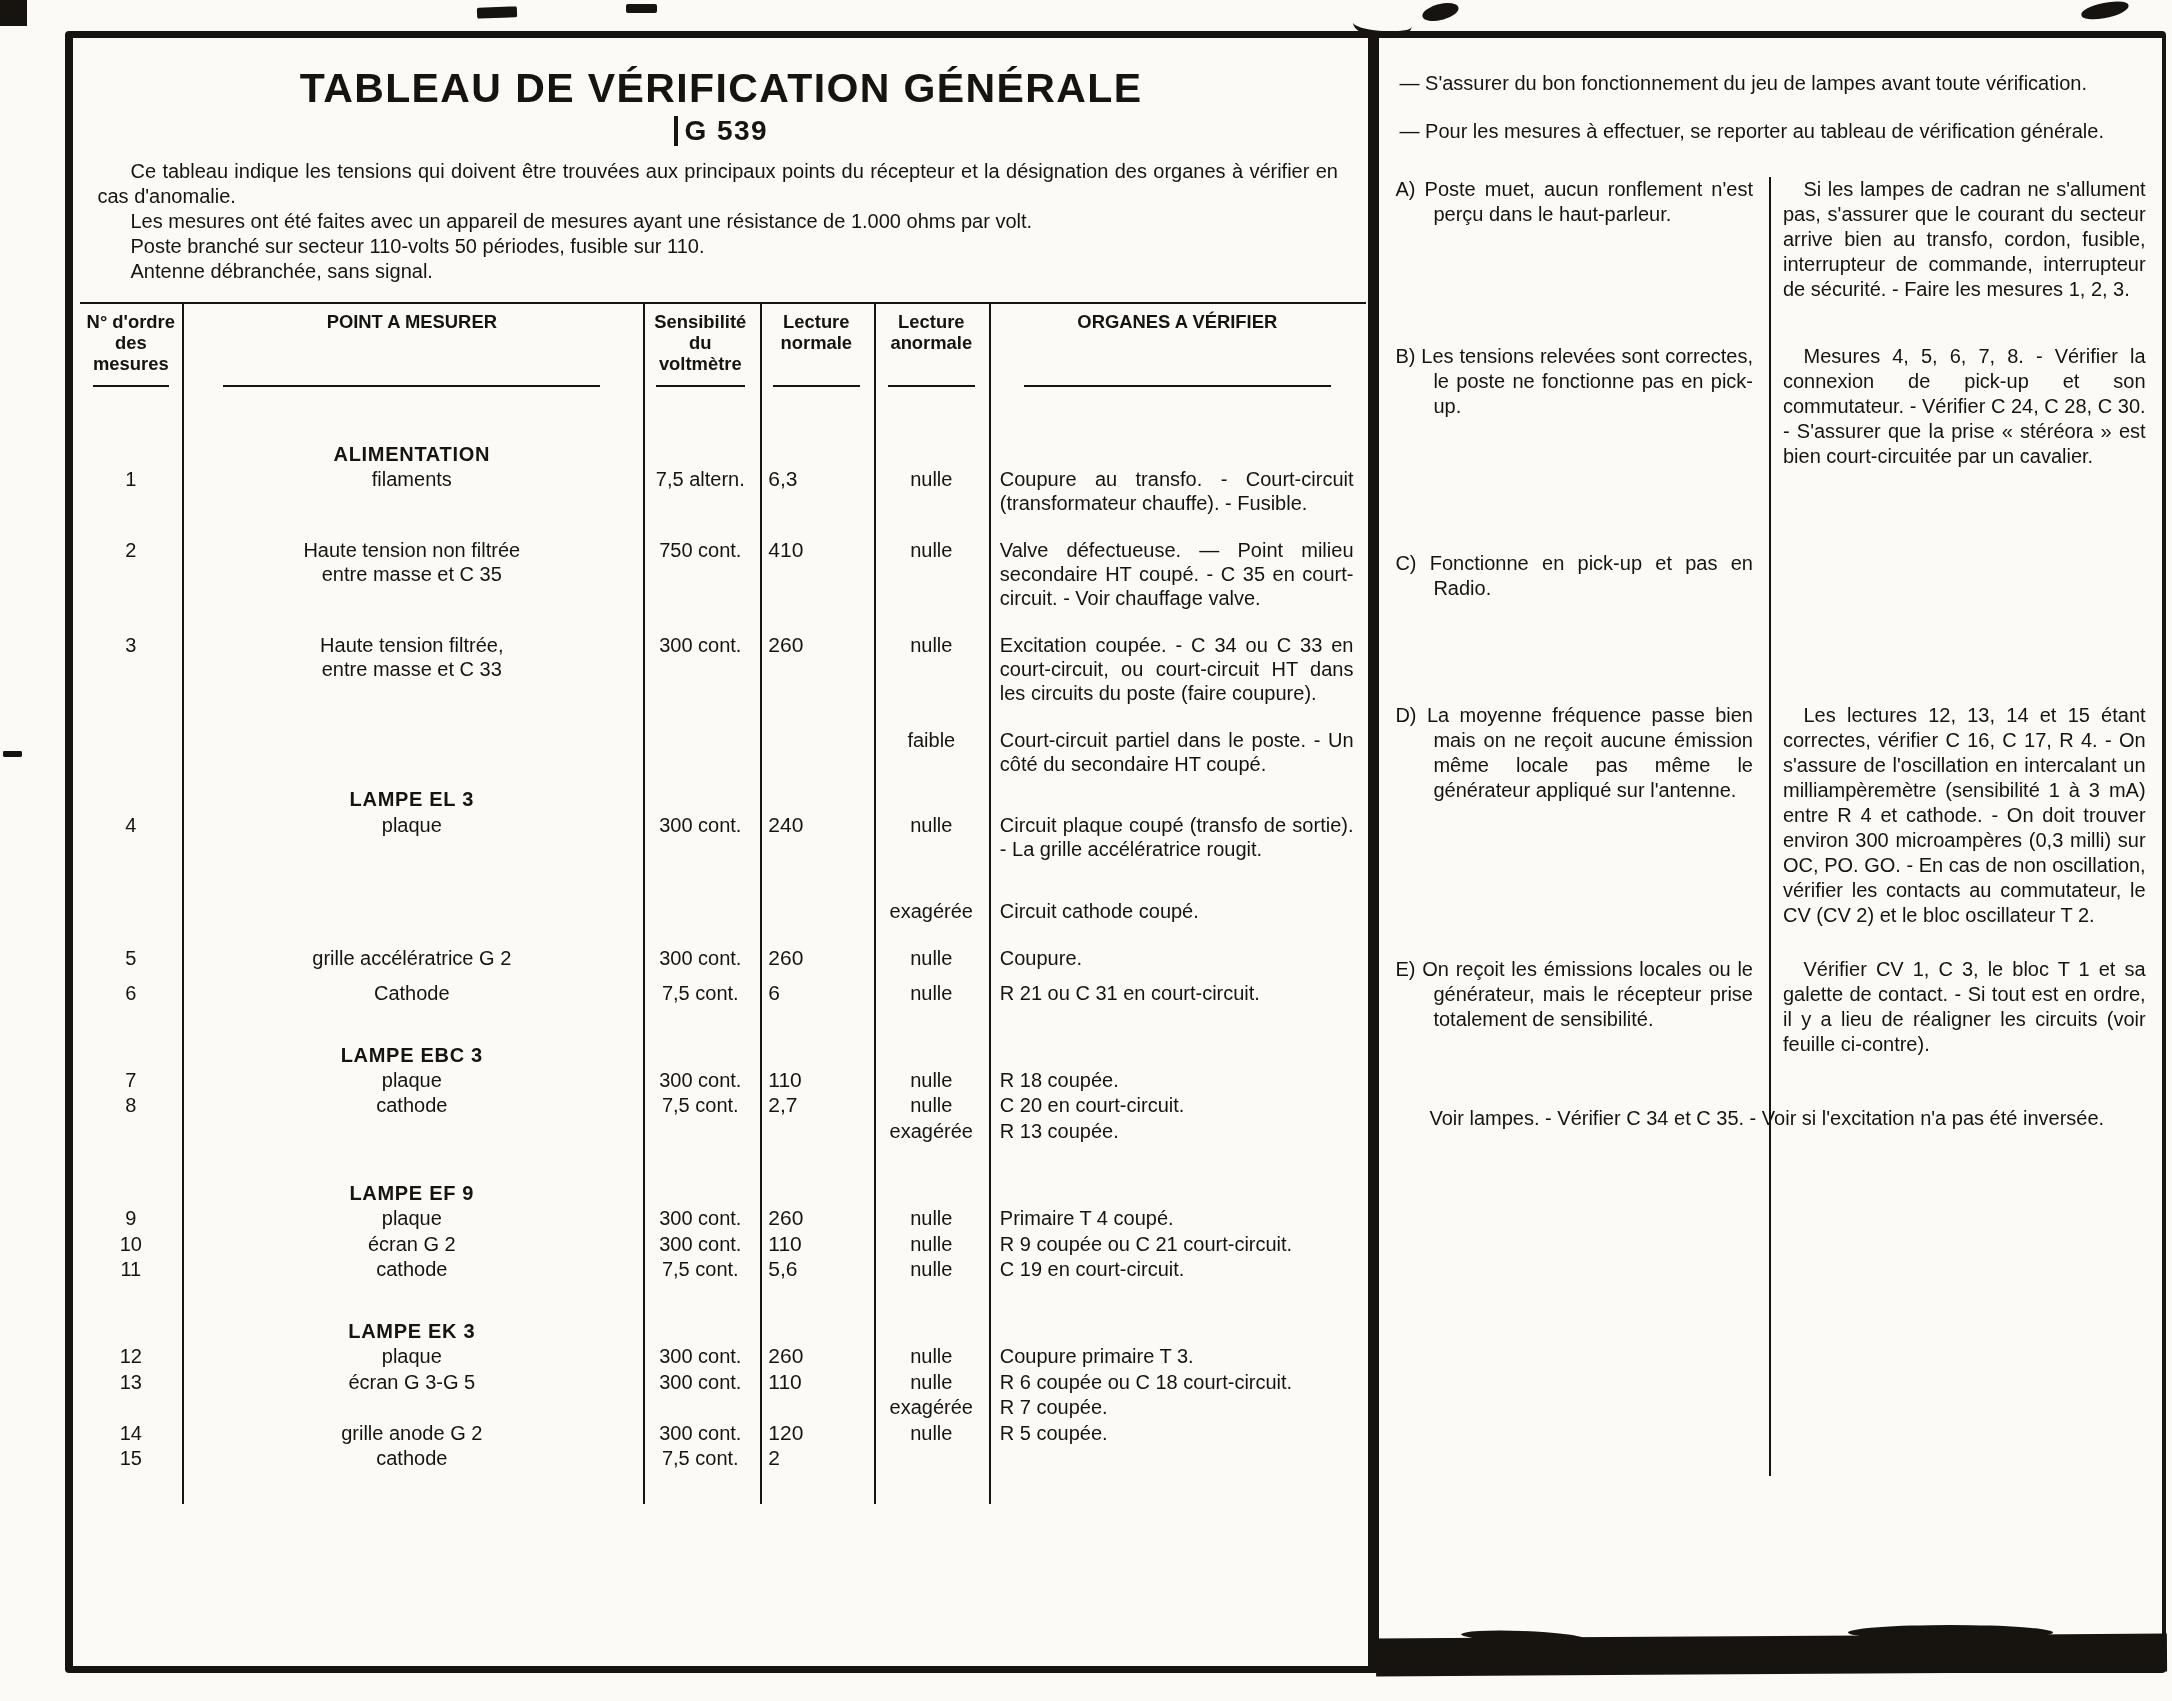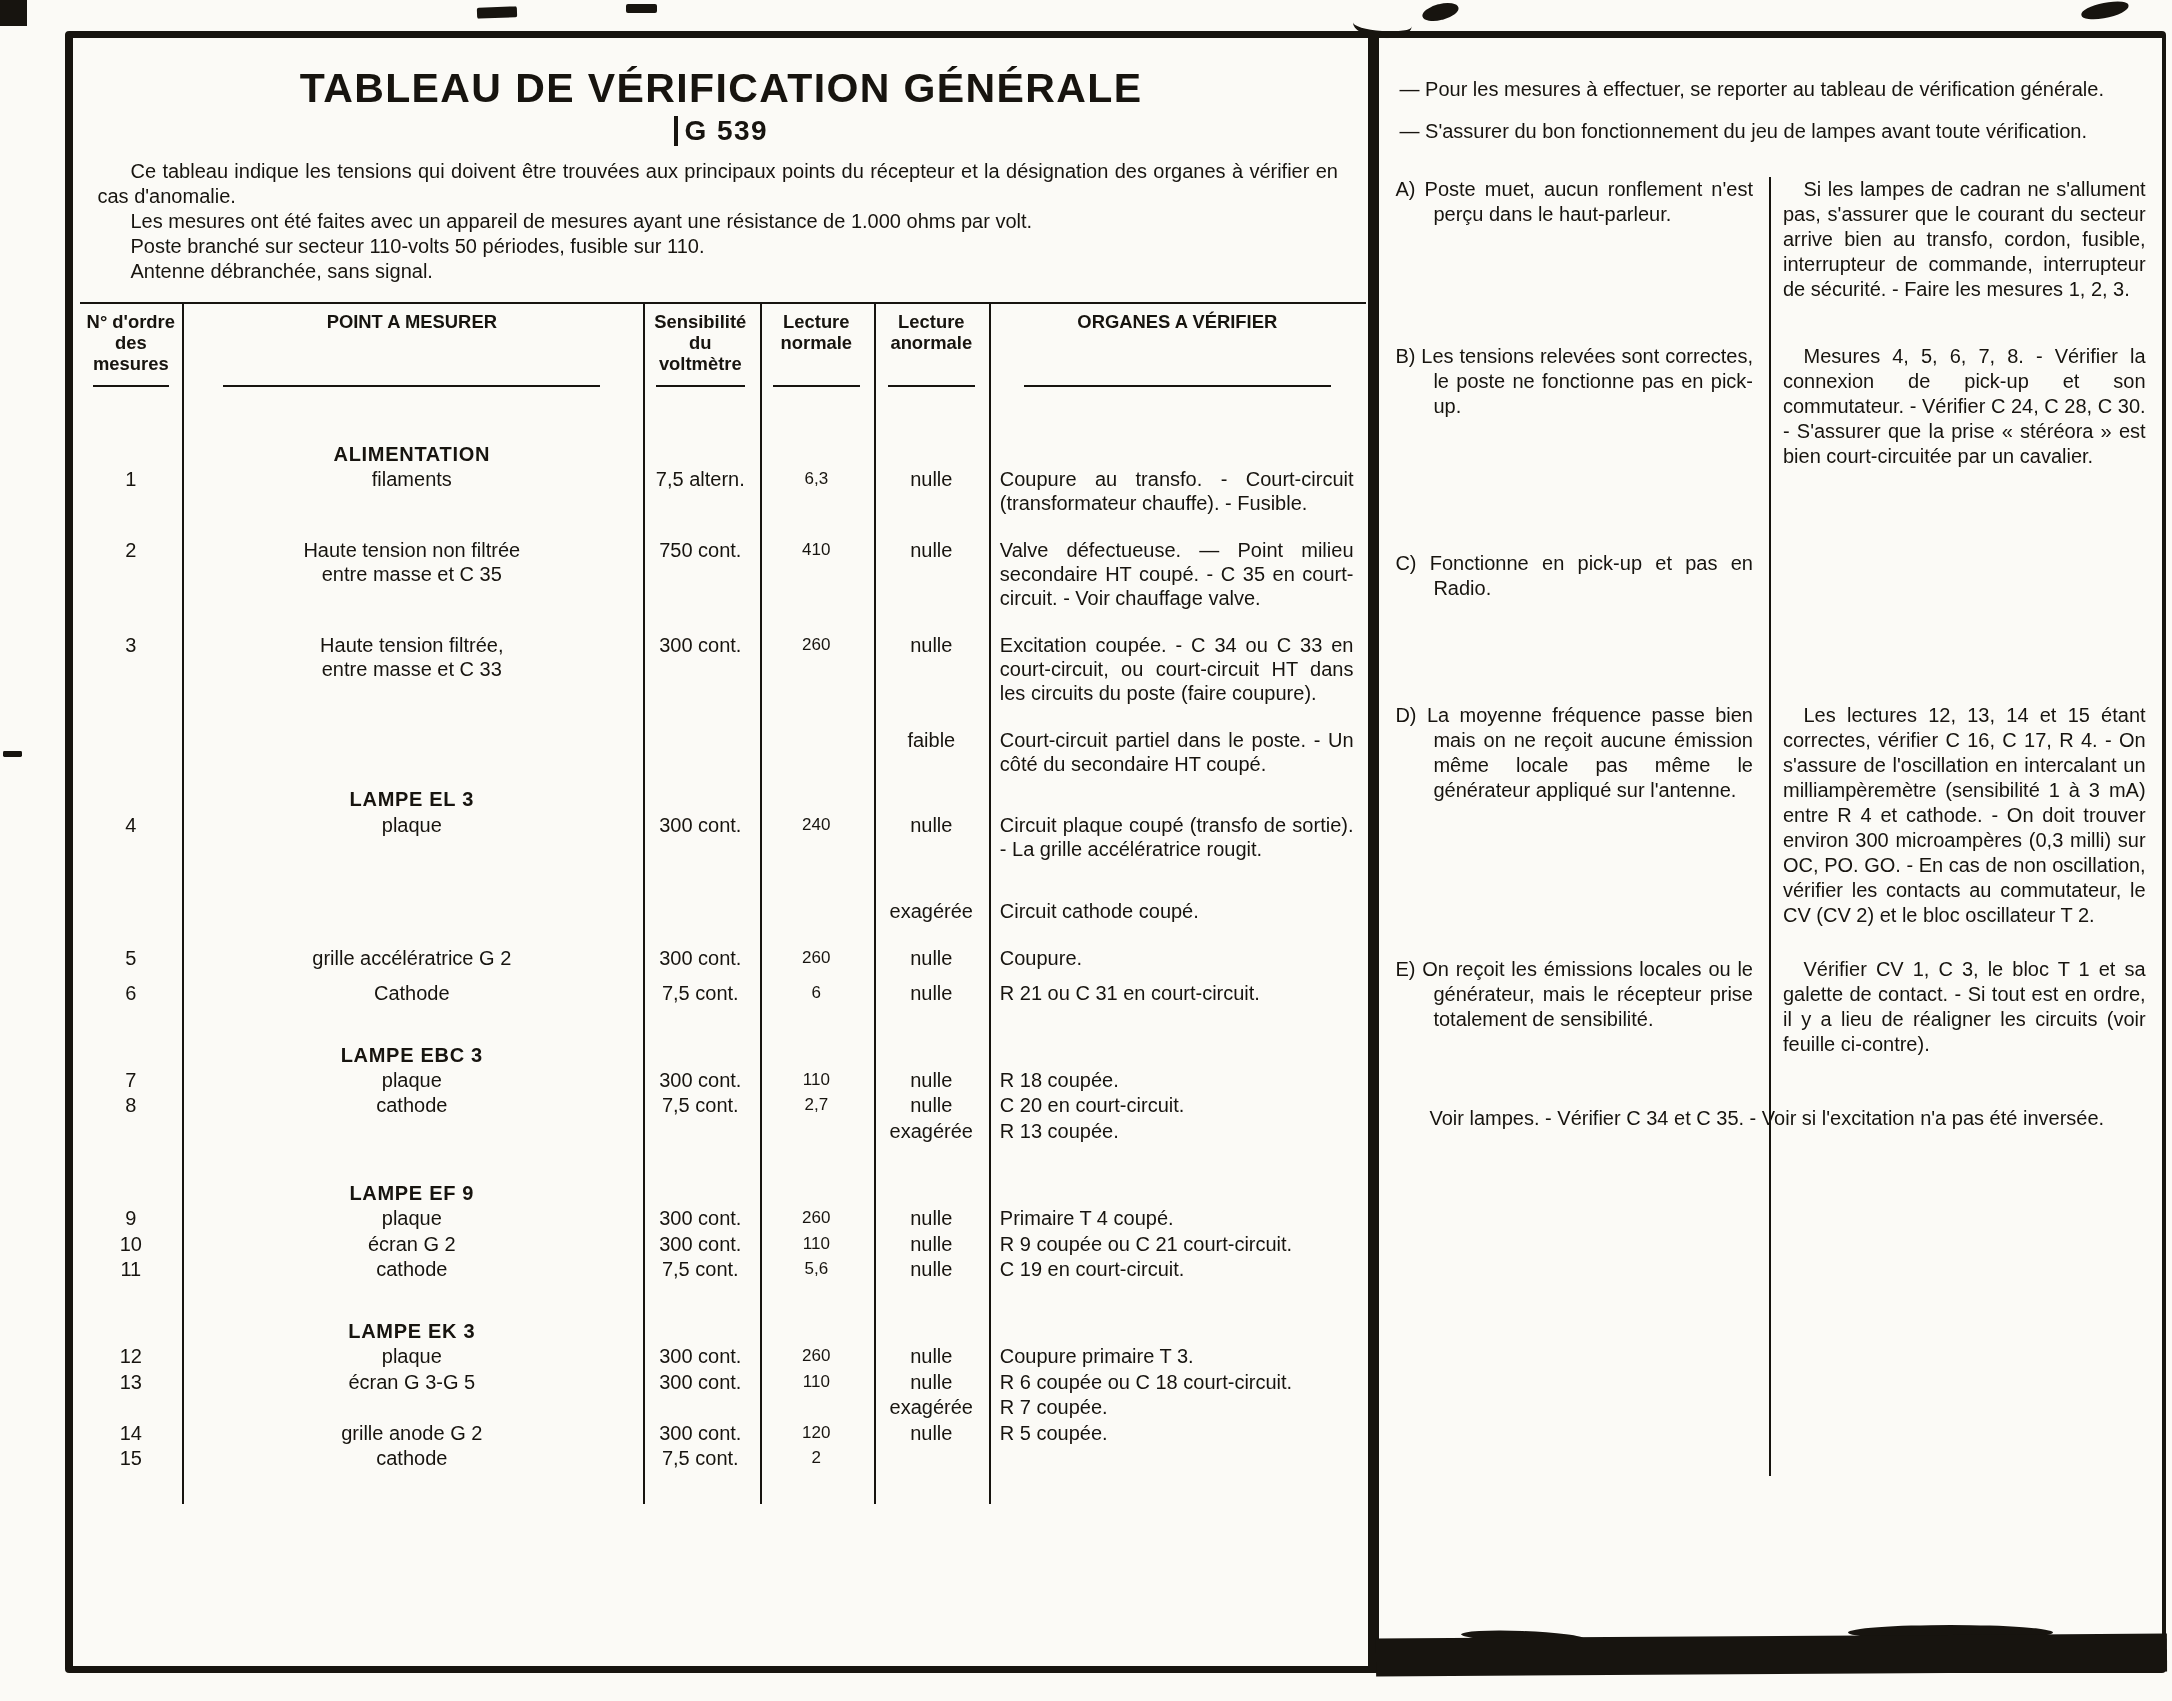--- a/index.html
+++ b/index.html
@@ -60,21 +60,21 @@
   .th-label { white-space:pre-line; }
   .hbar { width:84%; height:2.7px; background:#17140f; margin-top:auto; margin-bottom:5.5px; }
   .h1{grid-column:1;} .h2{grid-column:2;} .h3{grid-column:3;} .h4{grid-column:4;} .h5{grid-column:5;} .h6{grid-column:6;}
 
   .tbody { padding-bottom:34px; }
   .trow { font-size:20px; line-height:24px; margin-top:4.1px; }
   .c { padding:0 9.5px; }
   .c1 { grid-column:1; text-align:center; }
   .c2 { grid-column:2; text-align:center; white-space:pre-line; }
   .c3 { grid-column:3; text-align:center; }
-  .c4 { grid-column:4; text-align:center; font-size:17px; }
+  .c4 { grid-column:4; font-size:21px; }
   .c5 { grid-column:5; text-align:center; }
   .c6 { grid-column:6; text-align:justify; padding:0 12.3px 0 11px; }
   .secname { font-weight:bold; letter-spacing:0.7px; }
   .mt-xl { margin-top:49px; } .mt-lg { margin-top:38px; } .mt-md { margin-top:23px; } .mt-sm { margin-top:11px; } .mt-0 { margin-top:1.4px; }
 
   
   .rp-title { text-align:center; font-weight:bold; font-size:35px; letter-spacing:1.4px; margin-top:11px; }
   .rp-intro { font-size:20px; line-height:25px; text-align:justify; margin-top:16.4px; padding:0 4.1px; }
   .rp-intro.first { margin-top:23px; }
 
@@ -310,22 +310,22 @@
             <div class="c c3">7,5 cont.</div>
             <div class="c c4">2</div>
             <div class="c c5"></div>
             <div class="c c6"></div>
           </div>
         </div>
       </div>
     </div>
 
     <div class="right-panel">
+      <p class="rp-intro">— S'assurer du bon fonctionnement du jeu de lampes avant toute vérification.</p>
       <p class="rp-intro first">— Pour les mesures à effectuer, se reporter au tableau de vérification générale.</p>
-      <p class="rp-intro">— S'assurer du bon fonctionnement du jeu de lampes avant toute vérification.</p>
 
       <div class="faults">
         <div class="fault-divider"></div>
 
         <div class="fault gap-a">
           <div class="prob"><span class="flabel">A)</span> <span>Poste muet, aucun ronflement n'est perçu dans le haut-parleur.</span></div>
           <div class="sol">Si les lampes de cadran ne s'allument pas, s'assurer que le courant du secteur arrive bien au transfo, cordon, fusible, interrupteur de commande, interrupteur de sécurité. - Faire les mesures 1, 2, 3.</div>
         </div>
 
         <div class="fault gap-b">

